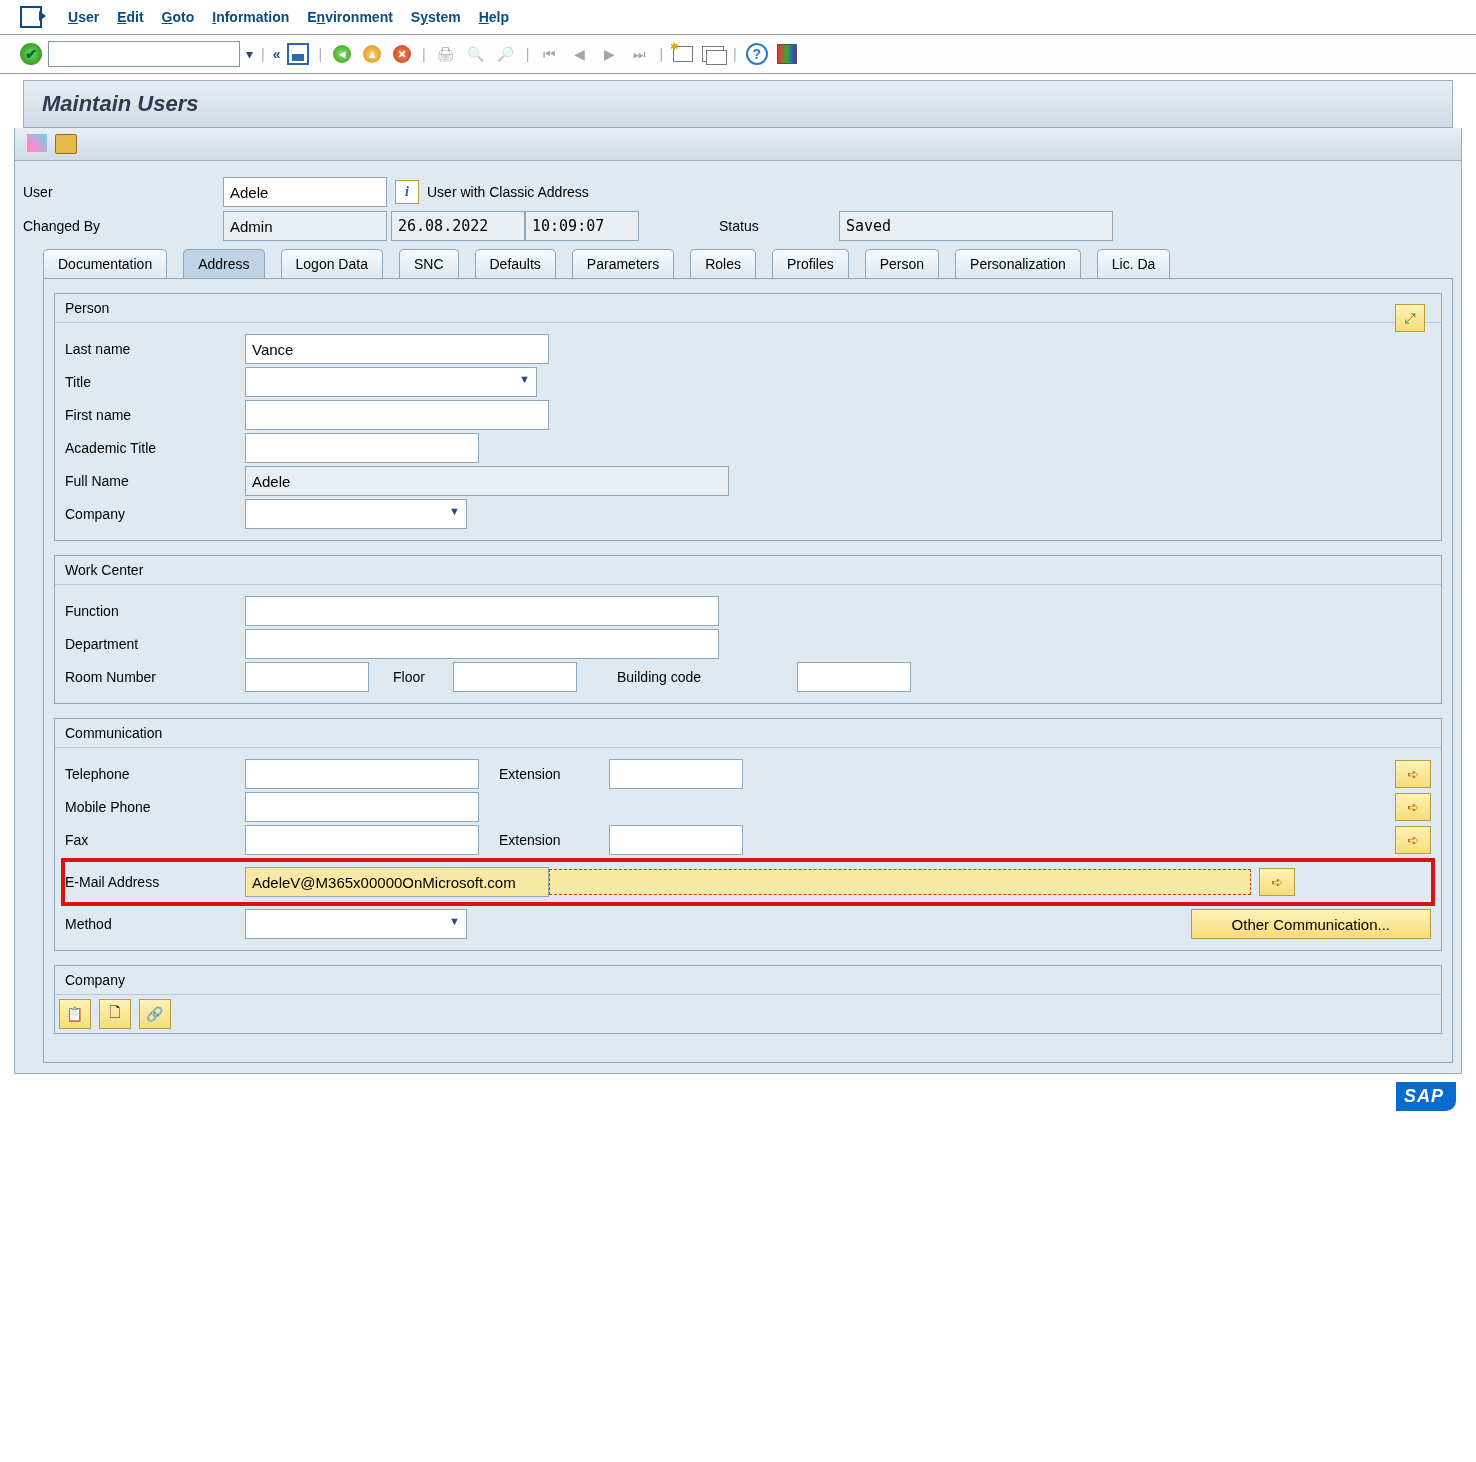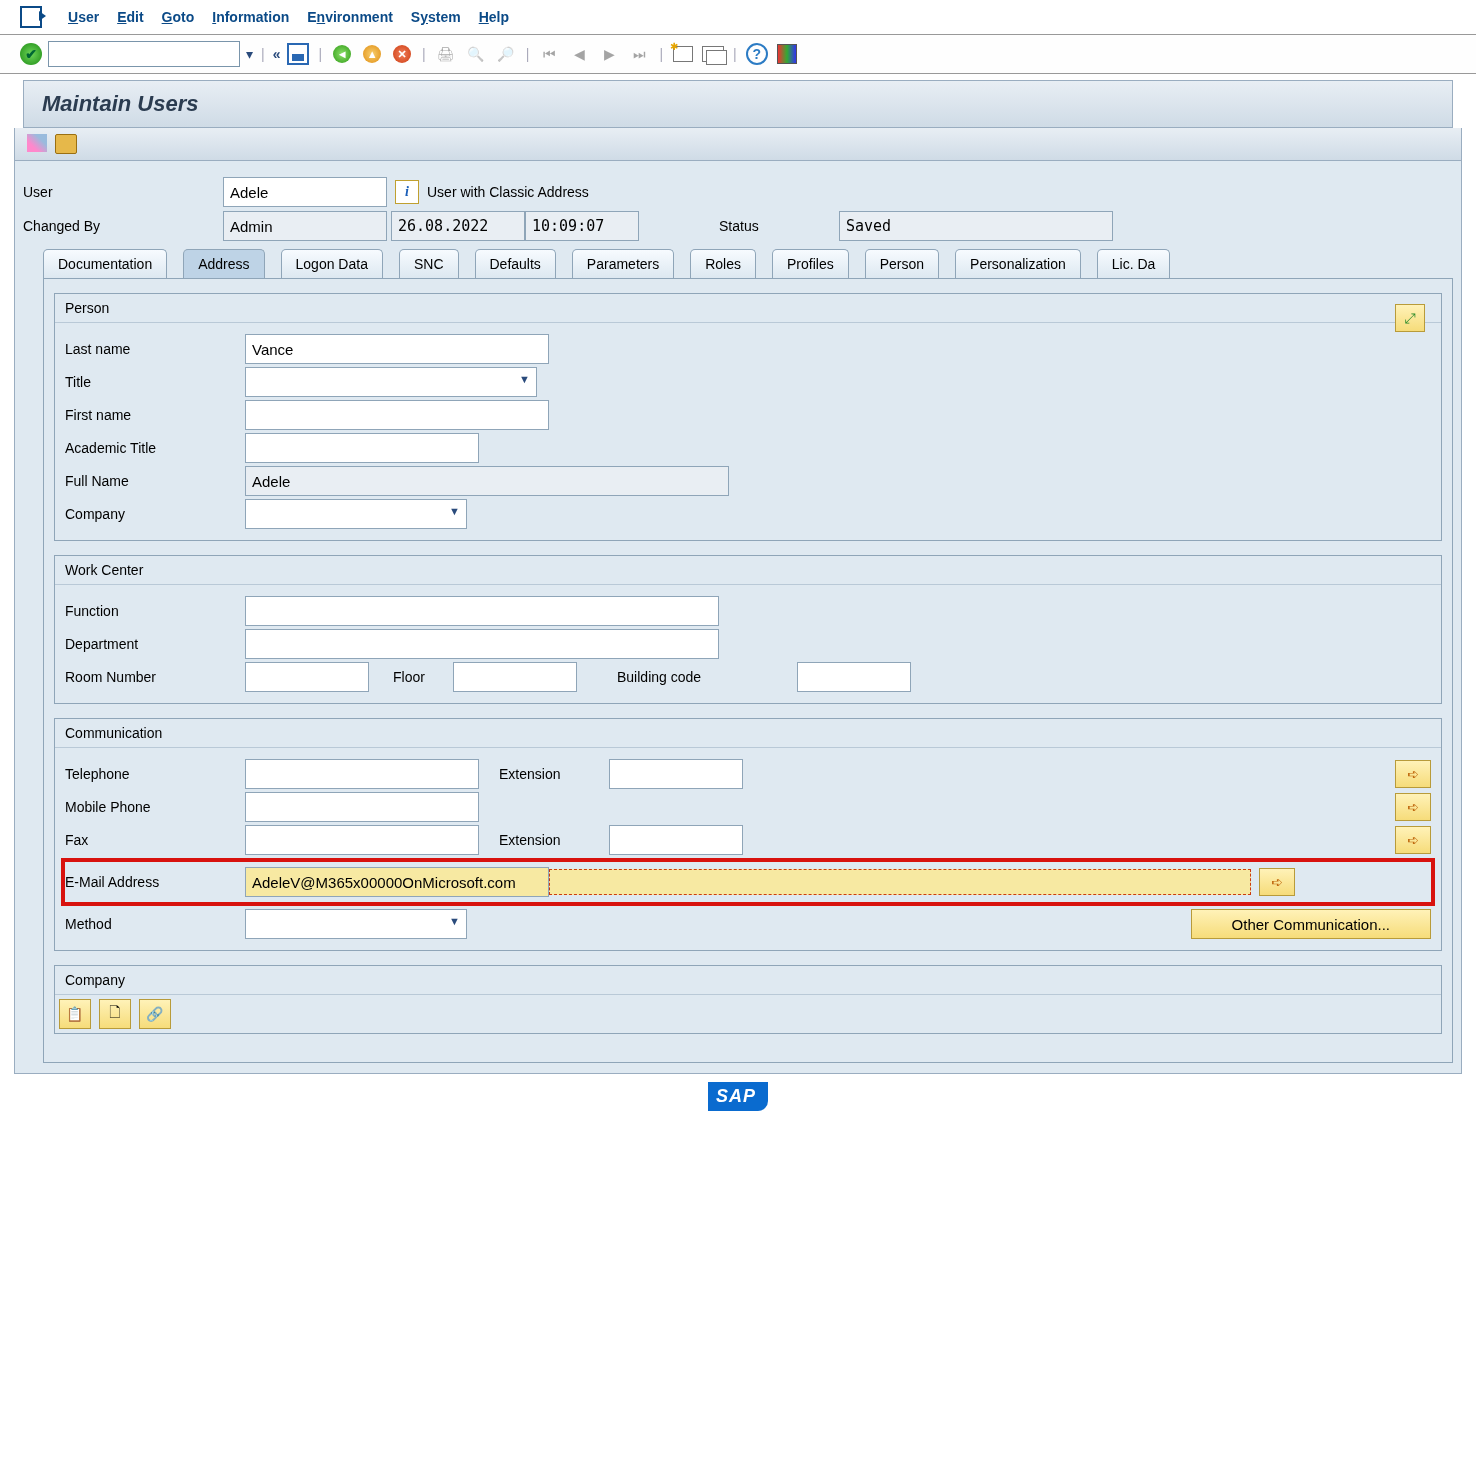--- a/index.html
+++ b/index.html
@@ -52,21 +52,21 @@
 .sel{background:#fff;border:1px solid #8fa5b8;height:28px;position:relative}
 .sel:after{content:"▼";position:absolute;right:6px;top:5px;color:#2a4b7c;font-size:11px}
 .detail-btn{width:34px;height:26px;background:linear-gradient(#fff2b8,#f6dc7a);border:1px solid #b89b3a;display:flex;align-items:center;justify-content:center;color:#c06a10;font-size:14px}
 .expand-btn{width:28px;height:26px;background:linear-gradient(#fff2b8,#f6dc7a);border:1px solid #b89b3a;position:absolute;right:16px;top:10px;display:flex;align-items:center;justify-content:center;color:#2a8a2a}
 .big-btn{background:linear-gradient(#fff2b8,#f6dc7a);border:1px solid #b89b3a;height:28px;padding:0 40px;display:flex;align-items:center;font-size:15px}
 .hl-row{border:4px solid #d8120e;padding:2px 0;margin:0 -4px}
 .hl-input{background:#f7e9a2!important}
 .hl-bar{background:#f7e9a2;height:24px;border:1px dashed #cc3b10;flex:1;max-width:700px}
 .comp-btns{display:flex;gap:8px;padding:4px}
 .comp-btn{width:30px;height:28px;background:linear-gradient(#fff2b8,#f6dc7a);border:1px solid #b89b3a;display:flex;align-items:center;justify-content:center}
-.footer{display:flex;justify-content:center;padding:8px 20px}
+.footer{display:flex;justify-content:flex-end;padding:8px 20px}
 .sap-logo{background:#0a6bcf;color:#fff;font-weight:bold;font-style:italic;padding:4px 12px 4px 8px;border-radius:0 0 10px 0;font-size:18px;letter-spacing:1px}
 </style>
 </head>
 <body>
 
 <div class="menubar">
   <div class="exit-icon"></div>
   <span class="m"><u>U</u><span></span>ser</span>
   <span class="m"><u>E</u>dit</span>
   <span class="m"><u>G</u>oto</span>

